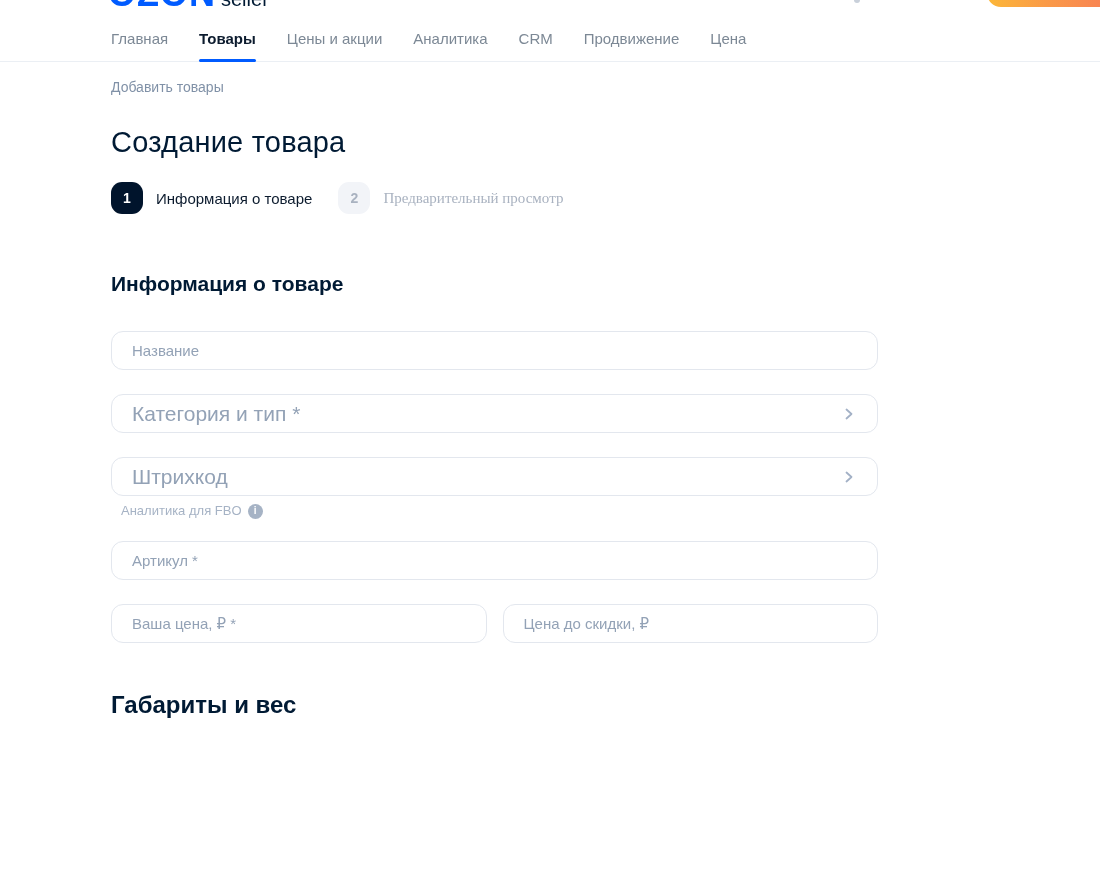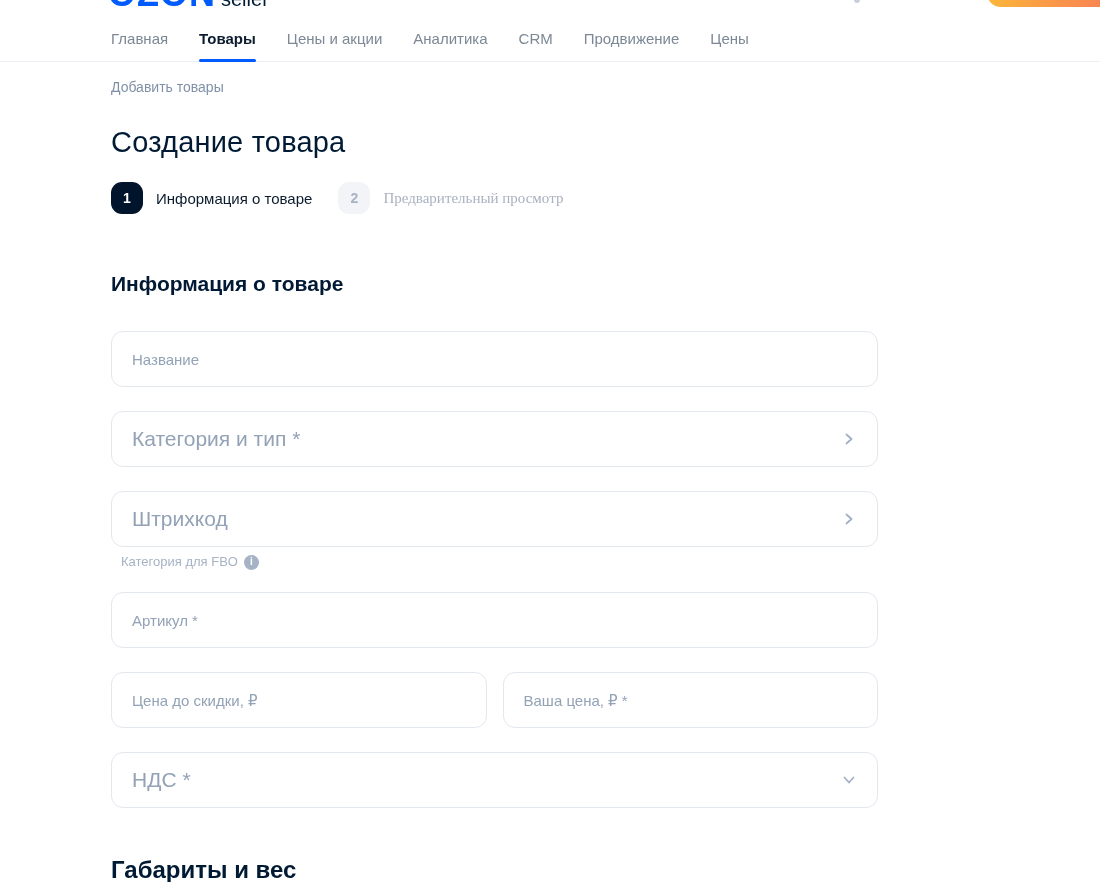--- a/index.html
+++ b/index.html
@@ -89,21 +89,21 @@
   .step.inactive .step-label { color: #a9b2c0; font-family: Liberation Serif, serif; }
 
   .section-title {
     margin: 57px 0 0 111px;
     font-size: 21px; line-height: 26px; font-weight: 700; color: #001a34;
   }
 
   .form-col { margin-left: 111px; width: 767px; }
 
   .field {
-    height: 56px; width: 100%;
+    height: 39px; width: 100%;
     border: 1px solid #e3e7ee; border-radius: 12px;
     background: #ffffff;
     display: flex; align-items: center;
     padding: 0 20px;
   }
   .mt34 { margin-top: 34px; }
   .mt24 { margin-top: 24px; }
   .mt22 { margin-top: 22px; }
 
   input.field {
@@ -159,21 +159,21 @@
 
 
 <nav class="tabs-wrap">
   <div class="tabs">
     <div class="tab">Главная</div>
     <div class="tab active">Товары</div>
     <div class="tab">Цены и акции</div>
     <div class="tab">Аналитика</div>
     <div class="tab">CRM</div>
     <div class="tab">Продвижение</div>
-    <div class="tab">Цены</div>
+    <div class="tab">Цена</div>
   </div>
 </nav>
 
 
 <a class="breadcrumb">Добавить товары</a>
 
 
 <h1 class="page-title">Создание товара</h1>
 
 
@@ -206,39 +206,31 @@
 
   <div class="field select-field mt24">
     <span class="ph">Штрихкод</span>
     <span class="chev">
       <svg width="16" height="16" viewBox="0 0 16 16" fill="none">
         <path d="M5.5 3.5 L10.5 8 L5.5 12.5" stroke="#a3b1c6" stroke-width="1.8" stroke-linecap="round" stroke-linejoin="round"></path>
       </svg>
     </span>
   </div>
   <div class="helper">
-    <span>Категория для FBO</span>
+    <span>Аналитика для FBO</span>
     <i class="info-icon">i</i>
   </div>
 
   <input class="field mt22" type="text" value="" placeholder="Артикул *" style="">
 
   <div class="row2 mt24">
+    <input class="field" type="text" value="" placeholder="Ваша цена, ₽ *" style="">
     <input class="field" type="text" value="" placeholder="Цена до скидки, ₽" style="">
-    <input class="field" type="text" value="" placeholder="Ваша цена, ₽ *" style="">
-  </div>
-
-  <div class="field select-field mt24">
-    <span class="ph">НДС *</span>
-    <span class="chev">
-      <svg width="16" height="16" viewBox="0 0 16 16" fill="none">
-        <path d="M3.5 5.5 L8 10.5 L12.5 5.5" stroke="#a3b1c6" stroke-width="1.8" stroke-linecap="round" stroke-linejoin="round"></path>
-      </svg>
-    </span>
-  </div>
+  </div>
+
 
 </div>
 
 
 <h3 class="subsection-title">Габариты и вес</h3>
 
 
 
 
 </body></html>

